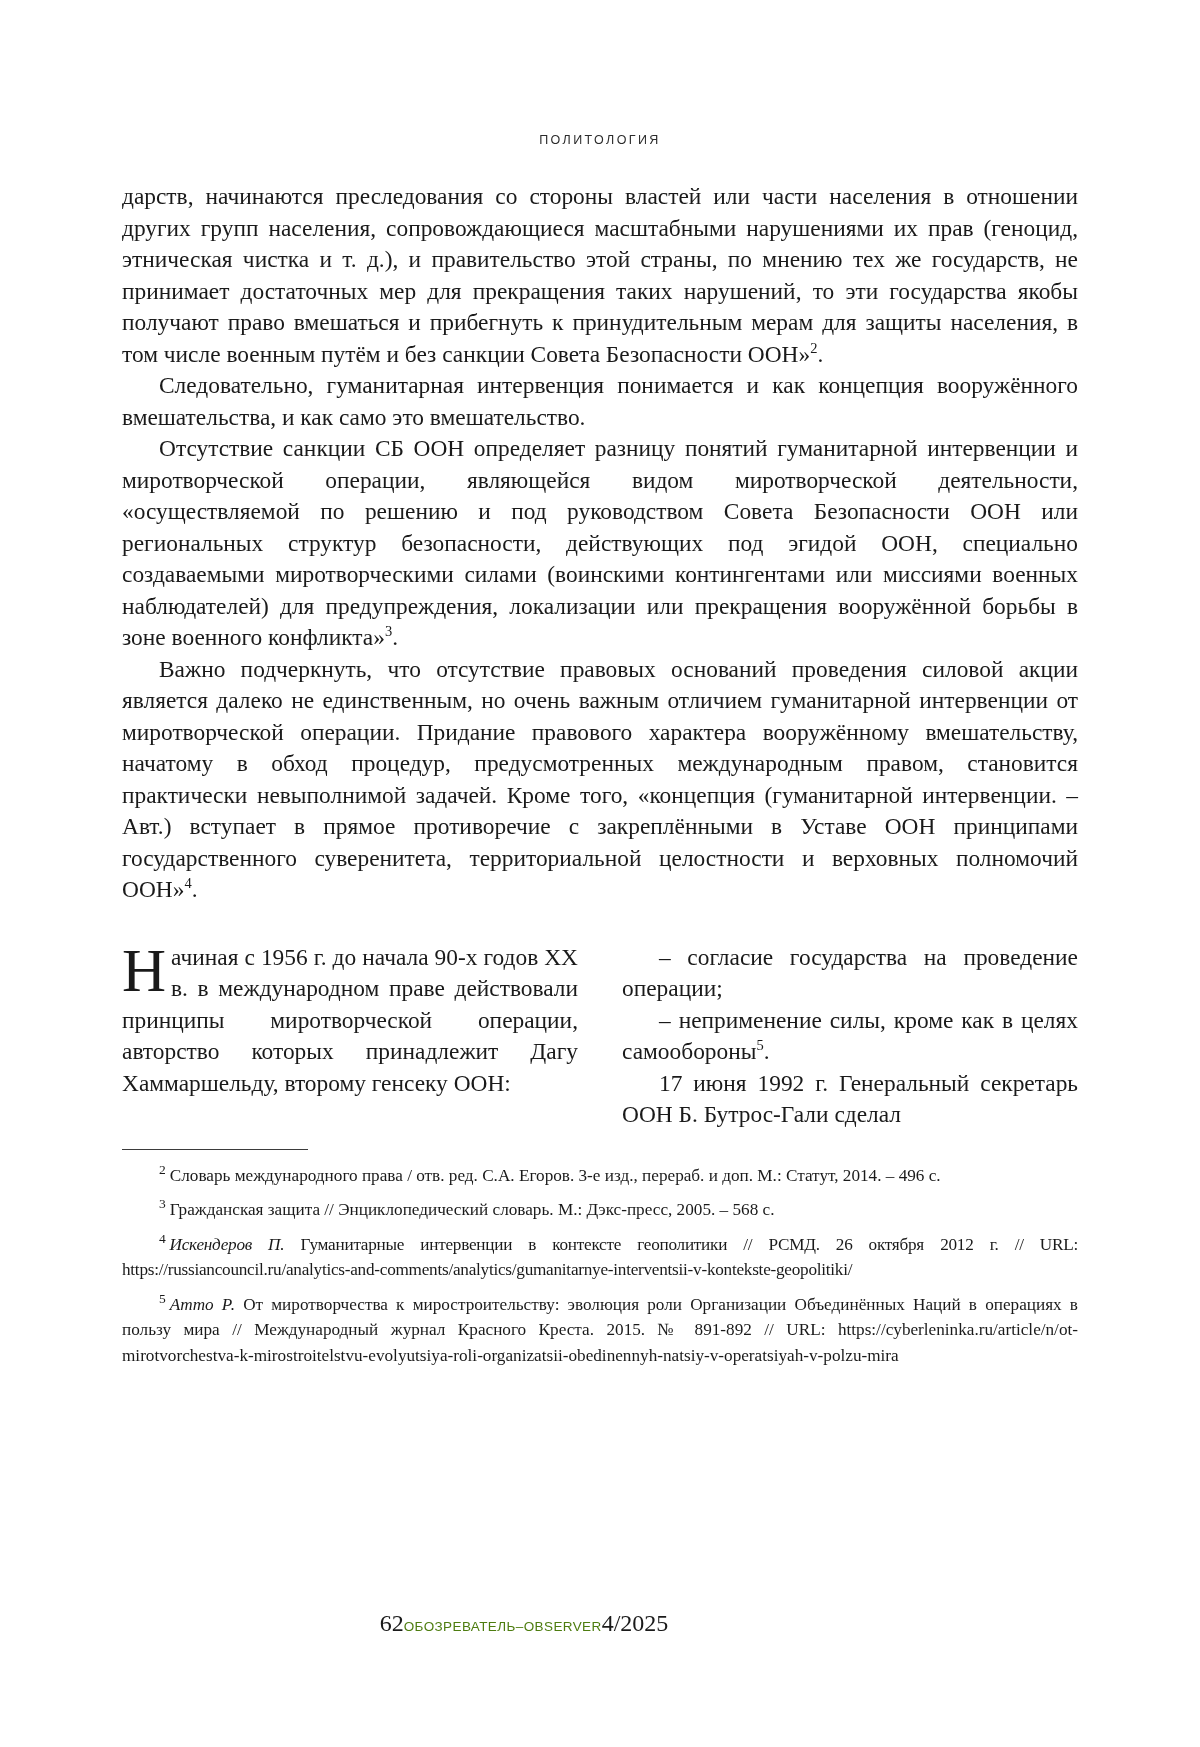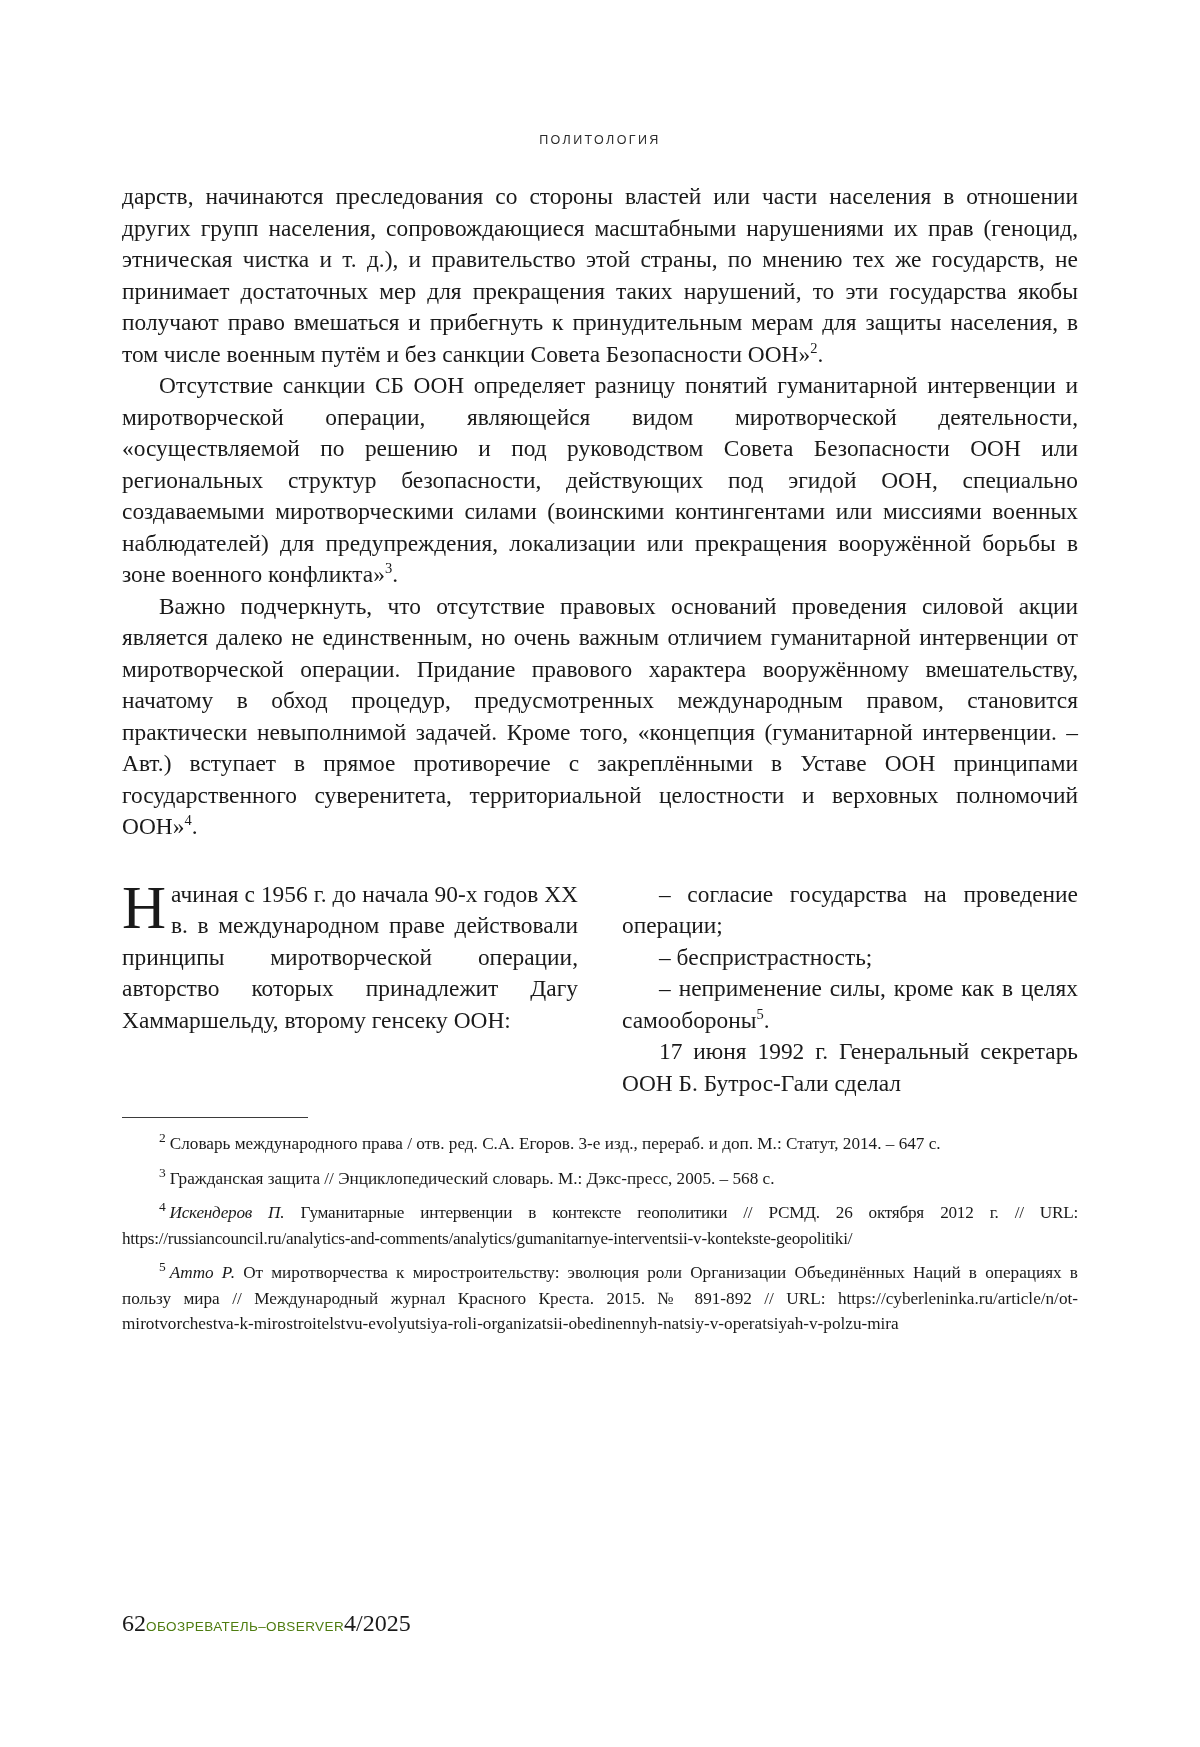--- a/index.html
+++ b/index.html
@@ -133,21 +133,21 @@
   .fn-narrow { letter-spacing: -0.25px; }
 
   
   .footer {
     position: absolute;
     left: 122px;
     right: 122px;
     bottom: 110px;
     display: flex;
     align-items: baseline;
-    justify-content: flex-start;
+    justify-content: center;
     font-size: 23px;
   }
   .footer-center {
     font-family: "Liberation Sans", sans-serif;
     font-size: 13.5px;
     letter-spacing: 0.4px;
     color: #4d7c0f;
   }
   .footer-page, .footer-issue {
     font-family: "Liberation Serif", serif;
@@ -157,41 +157,41 @@
 </head>
 <body>
 
 <div class="page">
   <div class="content">
 
     <div class="running-head">ПОЛИТОЛОГИЯ</div>
 
     <div class="body-block">
       <p class="no-indent"><span>дарств, начинаются преследования со стороны властей или части населения в отношении других групп населения, сопровождающиеся масштабными нарушениями их прав (геноцид, этническая чистка и т. д.), и правительство этой страны, по мнению тех же государств, не принимает достаточных мер для прекращения таких нарушений, то эти государства якобы получают право вмешаться и прибегнуть к принудительным мерам для защиты населения, в том числе военным путём и без санкции Совета Безопасности ООН»</span><sup>2</sup><span>.</span></p>
+      <p><span>Следовательно, гуманитарная интервенция понимается и как концепция вооружённого вмешательства, и как само это вмешательство.</span></p>
       <p><span>Отсутствие санкции СБ ООН определяет разницу понятий гуманитарной интервенции и миротворческой операции, являющейся видом миротворческой деятельности, «осуществляемой по решению и под руководством Совета Безопасности ООН или региональных структур безопасности, действующих под эгидой ООН, специально создаваемыми миротворческими силами (воинскими контингентами или миссиями военных наблюдателей) для предупреждения, локализации или прекращения вооружённой борьбы в зоне военного конфликта»</span><sup>3</sup><span>.</span></p>
       <p><span>Важно подчеркнуть, что отсутствие правовых оснований проведения силовой акции является далеко не единственным, но очень важным отличием гуманитарной интервенции от миротворческой операции. Придание правового характера вооружённому вмешательству, начатому в обход процедур, предусмотренных международным правом, становится практически невыполнимой задачей. Кроме того, «концепция (гуманитарной интервенции. – Авт.) вступает в прямое противоречие с закреплёнными в Уставе ООН принципами государственного суверенитета, территориальной целостности и верховных полномочий ООН»</span><sup>4</sup><span>.</span></p>
     </div>
 
 
     <div class="columns">
       <div class="col">
         <p class="dropcap-para"><span class="dropcap">Н</span><span>ачиная с 1956 г. до начала 90-х годов XX в. в международном праве действовали принципы миротворческой операции, авторство которых принадлежит Дагу Хаммаршельду, второму генсеку ООН:</span></p>
       </div>
       <div class="col">
         <p>– согласие государства на проведение операции;</p>
-        <p>– беспристрастность;</p>
         <p><span>– неприменение силы, кроме как в целях самообороны</span><sup>5</sup><span>.</span></p>
         <p>17 июня 1992 г. Генеральный секретарь ООН Б. Бутрос-Гали сделал</p>
       </div>
     </div>
 
     <div class="fn-rule"></div>
 
     <div class="footnotes">
-      <p><span class="fnum">2</span><span>Словарь международного права / отв. ред. С.А. Егоров. 3-е изд., перераб. и доп. М.: Статут, 2014. – 647 с.</span></p>
+      <p><span class="fnum">2</span><span>Словарь международного права / отв. ред. С.А. Егоров. 3-е изд., перераб. и доп. М.: Статут, 2014. – 496 с.</span></p>
       <p><span class="fnum">3</span><span>Гражданская защита // Энциклопедический словарь. М.: Дэкс-пресс, 2005. – 568 с.</span></p>
       <p class="fn-narrow"><span class="fnum">4</span><i>Искендеров П.</i><span> Гуманитарные интервенции в контексте геополитики // РСМД. 26 октября 2012 г. // URL: https://russiancouncil.ru/analytics-and-comments/analytics/gumanitarnye-interventsii-v-kontekste-geopolitiki/</span></p>
       <p><span class="fnum">5</span><i>Аттo Р.</i><span> От миротворчества к миростроительству: эволюция роли Организации Объединённых Наций в операциях в пользу мира // Международный журнал Красного Креста. 2015. № 891-892 // URL: https://cyberleninka.ru/article/n/ot-mirotvorchestva-k-mirostroitelstvu-evolyutsiya-roli-organizatsii-obedinennyh-natsiy-v-operatsiyah-v-polzu-mira</span></p>
     </div>
 
   </div>
 
   <div class="footer">
     <div class="footer-page">62</div>
     <div class="footer-center">ОБОЗРЕВАТЕЛЬ–OBSERVER</div>

